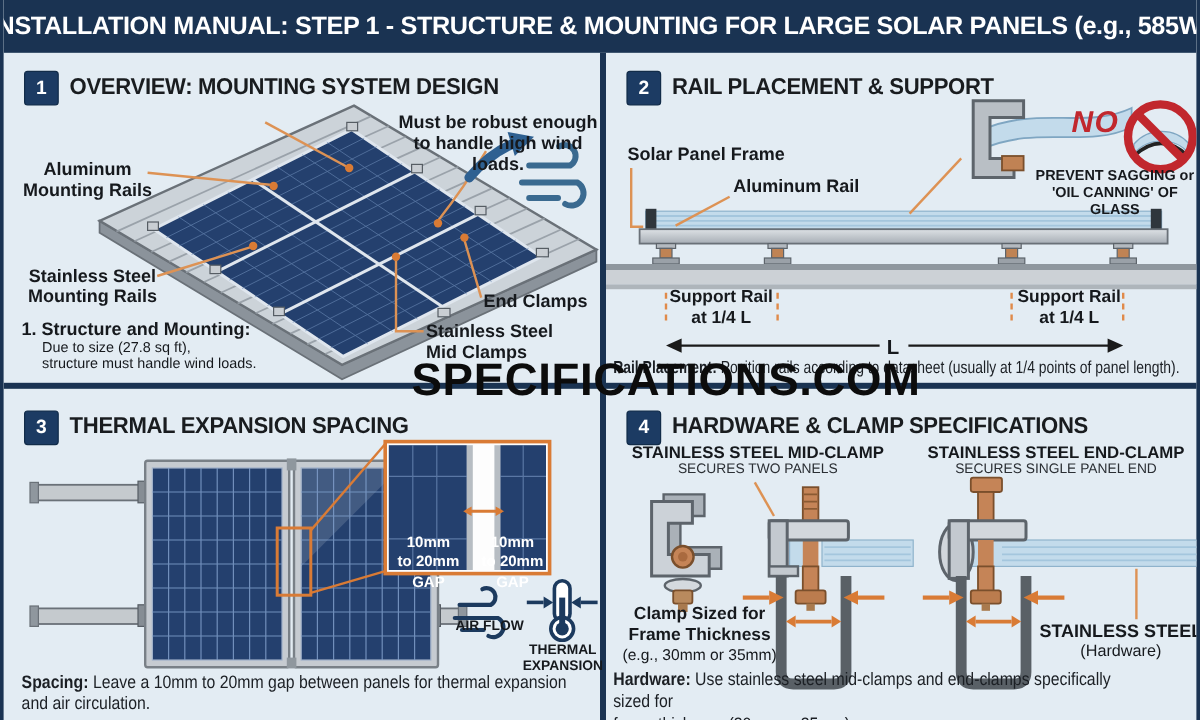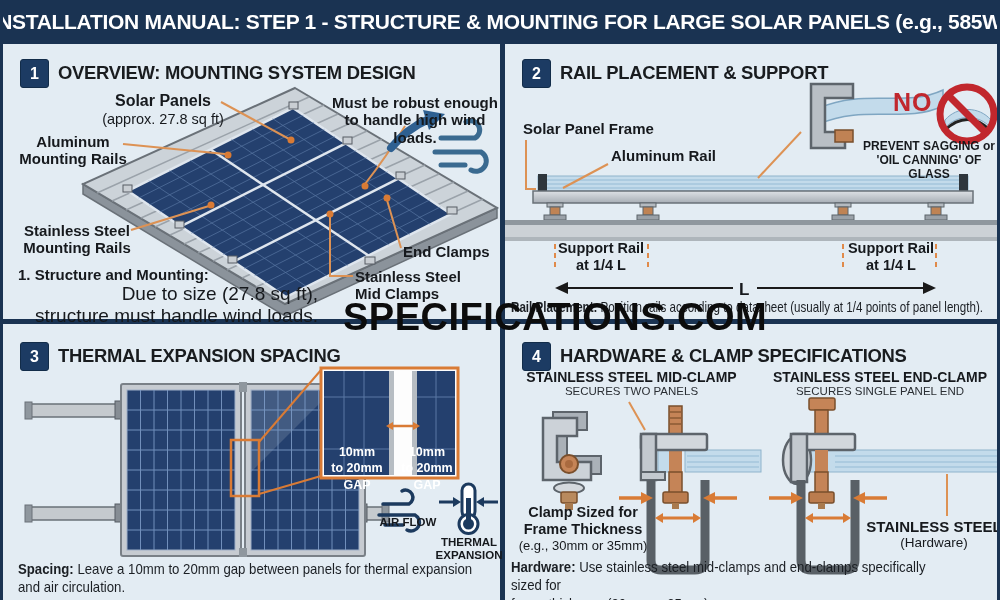--- a/index.html
+++ b/index.html
@@ -121,36 +121,32 @@
       <path d="M438,94 h34 a9,9 0 1 0 -9,-16"></path>
       <path d="M432,108 h46 a10,10 0 1 1 -10,18"></path>
       <path d="M438,121 h24"></path>
     </g>
   </svg>
 
   <div class="abs badge" style="left:17px;top:59px;">
       <span>1</span>
     </div>
   <div class="abs stitle" style="left:55px;top:62px;">OVERVIEW: MOUNTING SYSTEM DESIGN</div>
-  <div class="lbl ctr" style="left:85px;top:92px;width:150px;">
-    <div class="b" style="font-size:16px;">Solar Panels</div>
-    <div class="sub" style="font-size:14.5px;">(approx. 27.8 sq ft)</div>
-  </div>
   <div class="lbl ctr b pre" style="left:15px;top:133px;width:110px;font-size:15px;">Aluminum
 Mounting Rails</div>
   <div class="lbl ctr b pre" style="left:328px;top:94px;width:168px;font-size:15px;">Must be robust enough
 to handle high wind loads.</div>
   <div class="lbl ctr b pre" style="left:15px;top:222px;width:118px;font-size:15px;">Stainless Steel
 Mounting Rails</div>
   <div class="lbl b" style="left:400px;top:243px;font-size:15px;">End Clamps</div>
   <div class="lbl b pre" style="left:352px;top:268px;font-size:15px;">Stainless Steel
 Mid Clamps</div>
   <div class="lbl" style="left:15px;top:266px;">
     <div class="b" style="font-size:15px;">1. Structure and Mounting:</div>
-    <div class="sub pre" style="font-size:19px;padding-left:17px;text-align:right;">Due to size (27.8 sq ft),
+    <div class="sub pre" style="font-size:12px;padding-left:17px;">Due to size (27.8 sq ft),
 structure must handle wind loads.</div>
   </div>
 
   <svg width="498" height="278" viewBox="0 0 498 278" style="left:502px;top:44px;">
     <defs>
       <linearGradient id="gGrad" x1="0" y1="0" x2="0" y2="1">
         <stop offset="0" stop-color="#dde1e5"></stop>
           <stop offset="1" stop-color="#a7aeb5"></stop>
       </linearGradient>
     </defs>
@@ -224,21 +220,21 @@
       <line x1="443" y1="51" x2="481" y2="89" stroke="#c1272d" stroke-width="7"></line>
     </g>
   </svg>
 
   <div class="abs badge" style="left:519px;top:59px;">
       <span>2</span>
     </div>
   <div class="abs stitle" style="left:557px;top:62px;">RAIL PLACEMENT &amp; SUPPORT</div>
   <div class="lbl b" style="left:520px;top:120px;font-size:15px;">Solar Panel Frame</div>
   <div class="lbl b" style="left:608px;top:147px;font-size:15px;">Aluminum Rail</div>
-  <div class="lbl no-t" style="left:890px;top:88px;">NO</div>
+  <div class="lbl no-t" style="left:890px;top:88px;font-style:italic;">NO</div>
   <div class="lbl ctr b pre" style="left:852px;top:140px;width:148px;font-size:12px;">PREVENT SAGGING or
 'OIL CANNING' OF GLASS</div>
   <div class="lbl ctr b pre" style="left:548px;top:240px;width:100px;font-size:14.5px;">Support Rail
 at 1/4 L</div>
   <div class="lbl ctr b pre" style="left:838px;top:240px;width:100px;font-size:14.5px;">Support Rail
 at 1/4 L</div>
   <div class="lbl b" style="left:736px;top:280px;font-size:17px;">L</div>
   <div class="lbl cap" style="left:508px;top:299px;white-space:nowrap;transform:scaleX(.8);">
     <span class="b">Rail Placement:</span><span> Position rails according to datasheet (usually at 1/4 points of panel length).</span>
   </div>

